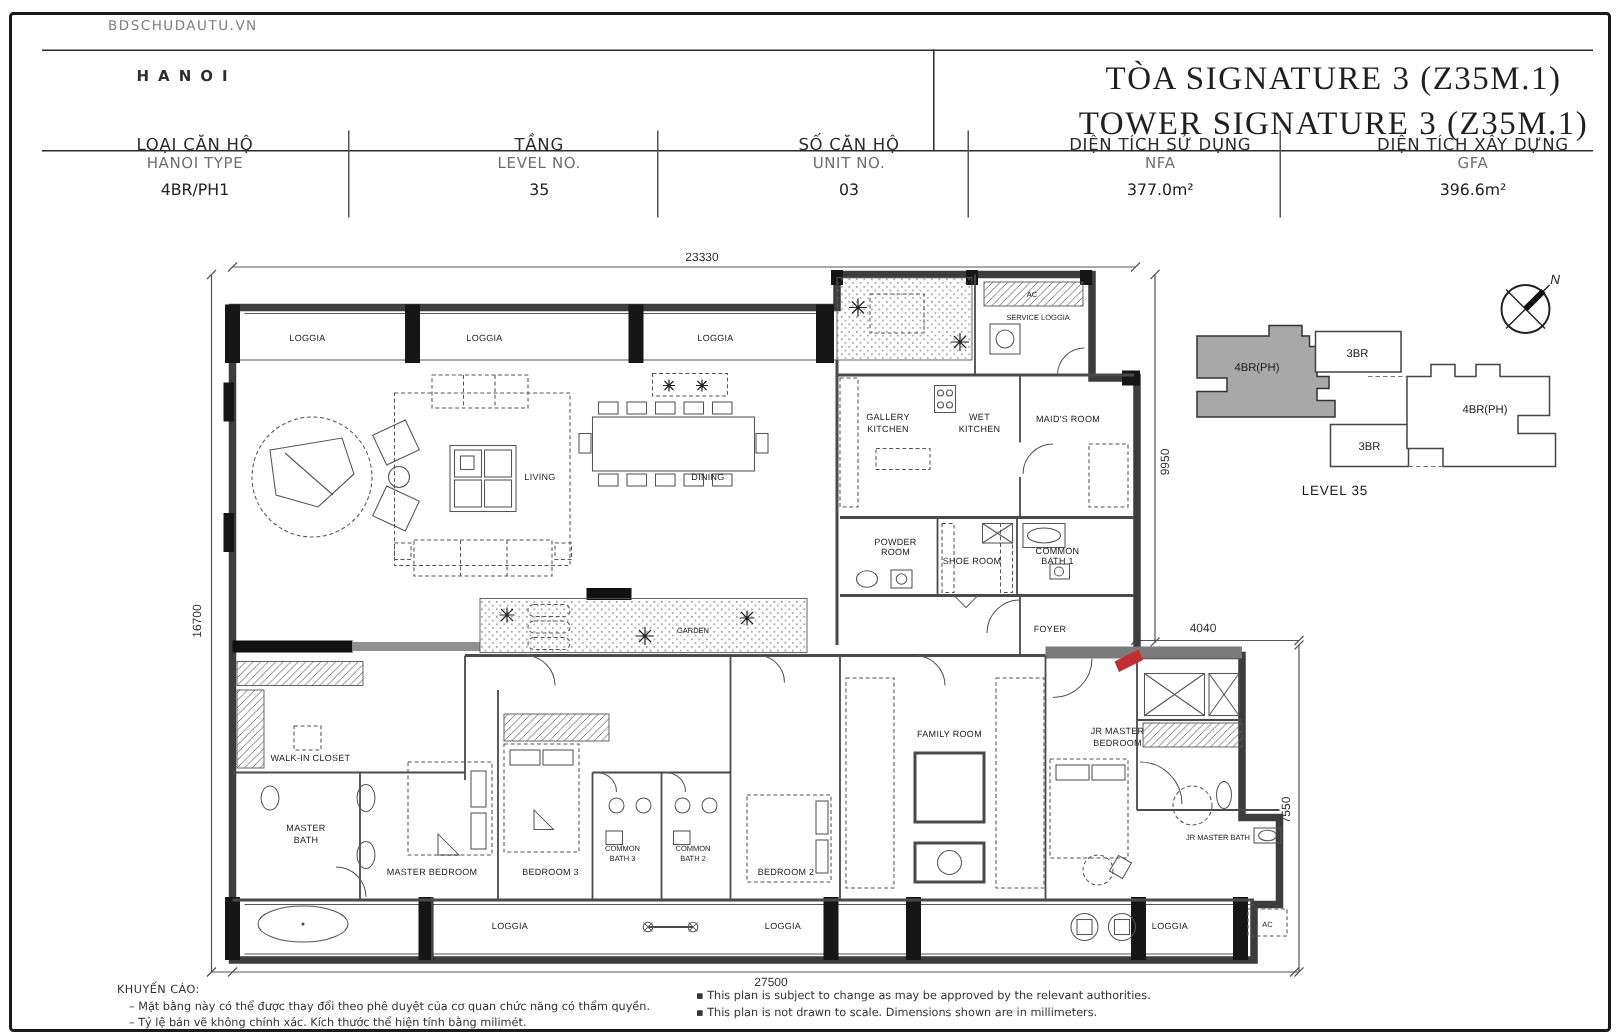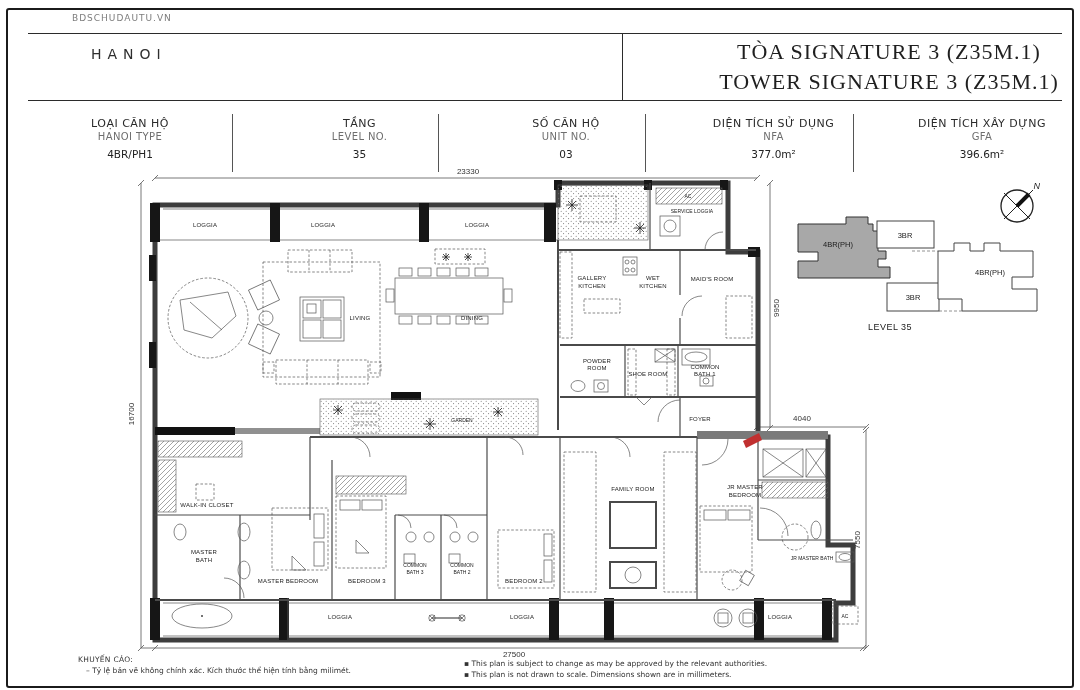--- a/index.html
+++ b/index.html
@@ -9,28 +9,28 @@
        border:2px solid #1b1b1b;border-radius:3px;}
   .watermark{position:absolute;left:72px;top:13px;font-size:9px;color:#666;
        letter-spacing:1px;opacity:.85;}
   .hline{position:absolute;height:1.4px;background:#2b2b2b;}
   .vline{position:absolute;width:1.2px;background:#2b2b2b;}
   
   .logo{position:absolute;left:88px;top:38px;}
   .brand{font-family:"Liberation Serif","DejaVu Serif",serif;font-weight:bold;
        font-size:36px;letter-spacing:9px;color:#141414;line-height:1;}
   .brand .accent{color:#e0aa3e;}
-  .city{font-size:14px;letter-spacing:6px;font-weight:normal;color:#2e2e2e;margin-top:8px;margin-left:3px;}
+  .city{font-size:10px;letter-spacing:6px;font-weight:bold;color:#2e2e2e;margin-top:8px;margin-left:3px;}
   
   .title-box{position:absolute;left:622px;top:33px;width:440px;height:67px;
        display:flex;flex-direction:column;justify-content:center;align-items:center;padding-left:47px;}
   .title-line{font-family:"Liberation Serif","DejaVu Serif",serif;font-size:22px;
        letter-spacing:1px;color:#1f1f1f;line-height:1.35;white-space:nowrap;}
   
-  .info-table{position:absolute;left:28px;top:114px;width:1034px;height:58px;display:flex;}
+  .info-table{position:absolute;left:28px;top:87px;width:1034px;height:58px;display:flex;}
   .info-cell{box-sizing:border-box;text-align:center;padding-top:3px;}
   .info-cell + .info-cell{border-left:1.2px solid #555;padding-left:48px;}
   .c1{width:204px}.c2{width:206px}.c3{width:207px}.c4{width:208px}.c5{width:209px}
   .lab-vi{font-size:11px;letter-spacing:.5px;color:#2a2a2a;}
   .lab-en{font-size:10px;letter-spacing:.4px;color:#6e6e6e;margin-top:1px;}
   .lab-val{font-size:10.5px;color:#222;margin-top:6px;}
   
   .disc{position:absolute;font-size:7.5px;color:#333;line-height:11px;margin-left:48px;}
   .disc-vi{left:30px;top:654px;width:360px;}
   .disc-en{left:408px;top:658px;width:420px;}
@@ -399,18 +399,19 @@
     <text class="kp" x="838" y="247">4BR(PH)</text>
     <text class="kp" x="905" y="238">3BR</text>
     <text class="kp" x="913" y="300">3BR</text>
     <text class="kp" x="990" y="275">4BR(PH)</text>
   </g>
   <text class="kps" x="890" y="330">LEVEL 35</text>
 </svg>
 
 <div class="disc disc-vi">
   <div class="h">KHUYẾN CÁO:</div>
+  <div class="it">– Mặt bằng này có thể được thay đổi theo phê duyệt của cơ quan chức năng có thẩm quyền.</div>
   <div class="it">– Tỷ lệ bản vẽ không chính xác. Kích thước thể hiện tính bằng milimét.</div>
 </div>
 <div class="disc disc-en">
   <div class="it">▪ This plan is subject to change as may be approved by the relevant authorities.</div>
   <div class="it">▪ This plan is not drawn to scale. Dimensions shown are in millimeters.</div>
 </div>
 
 </body></html>

